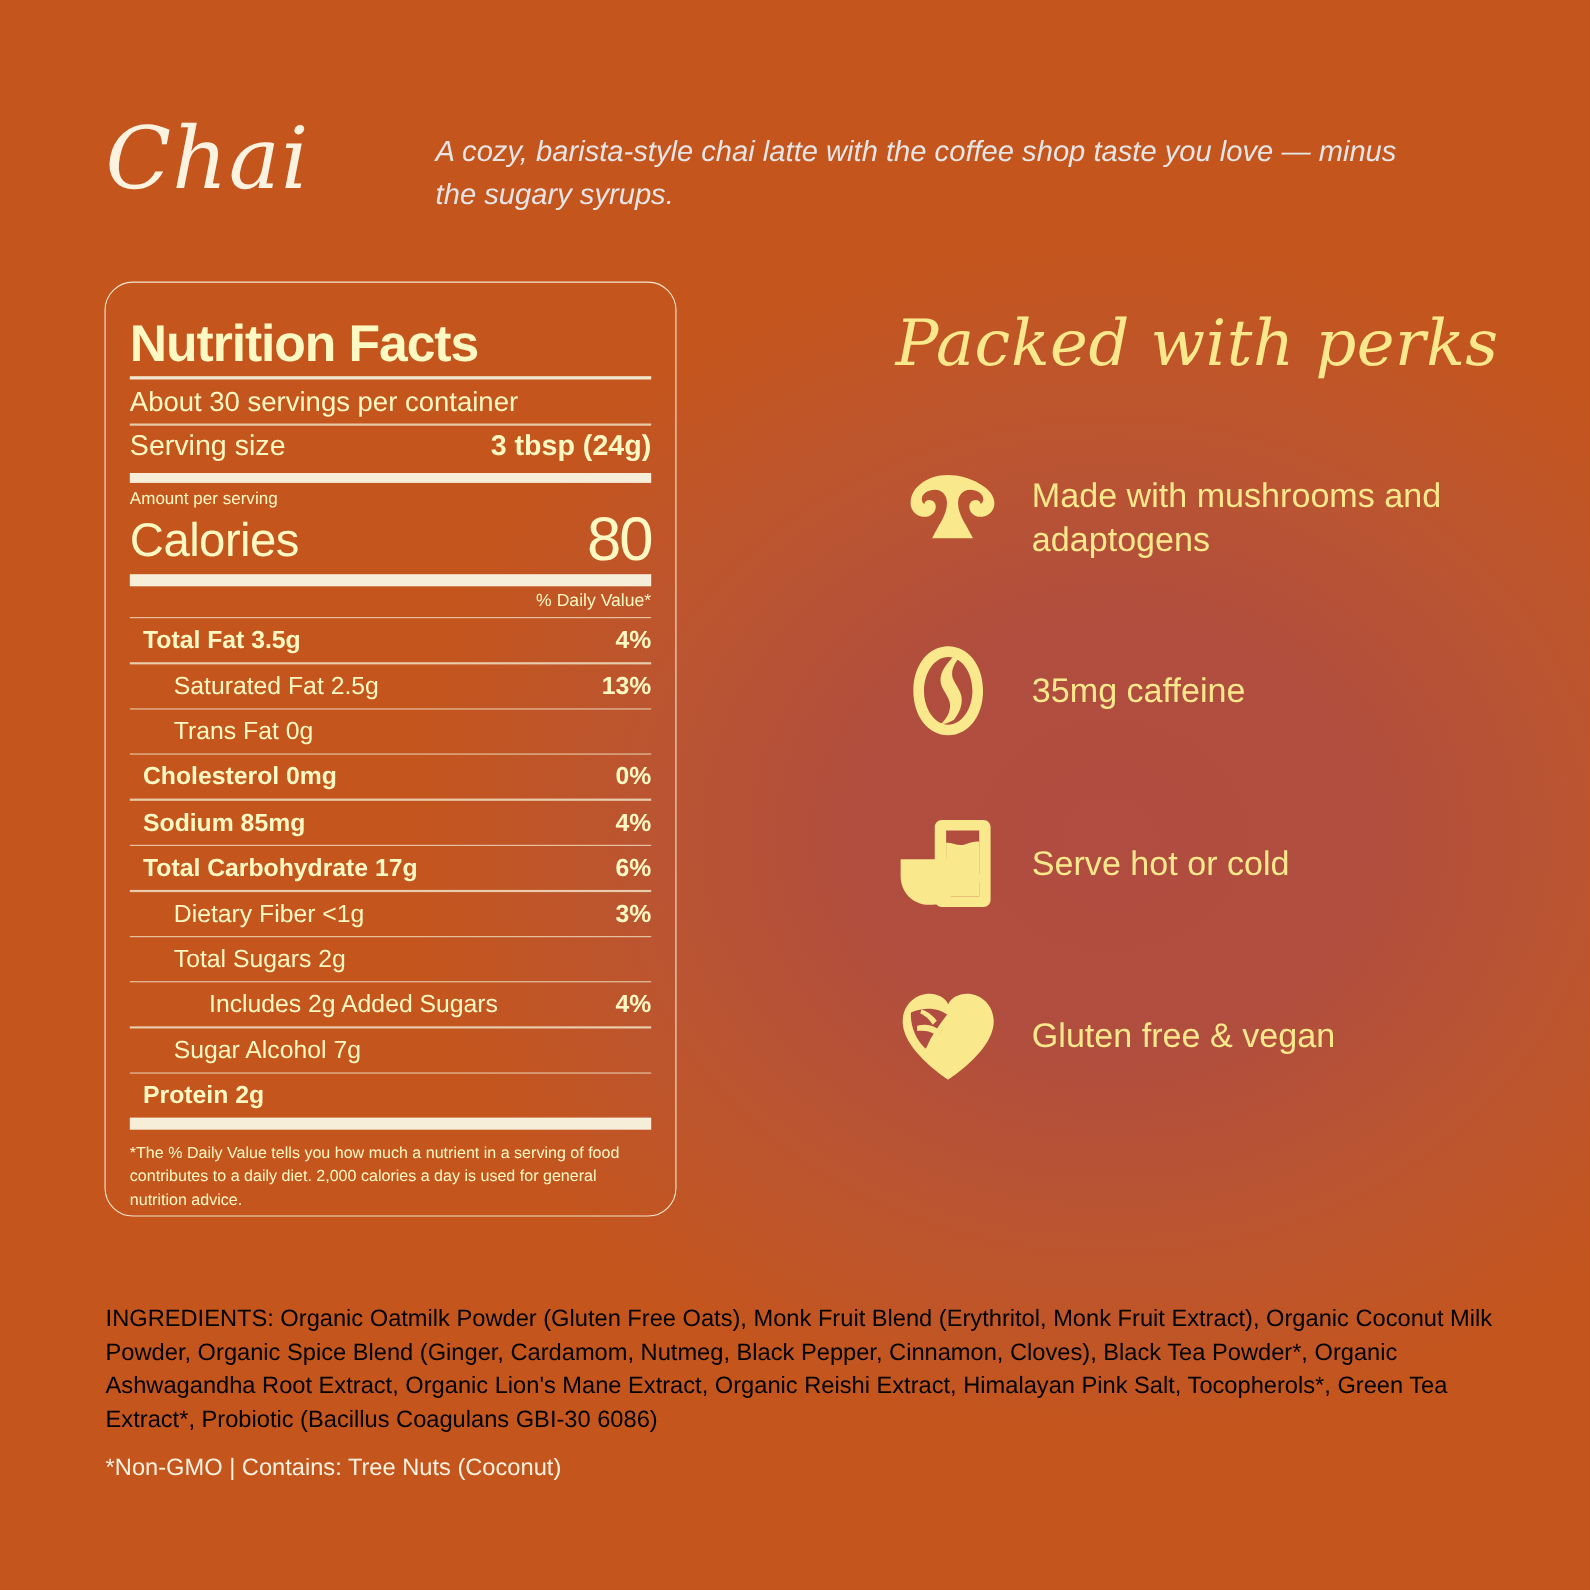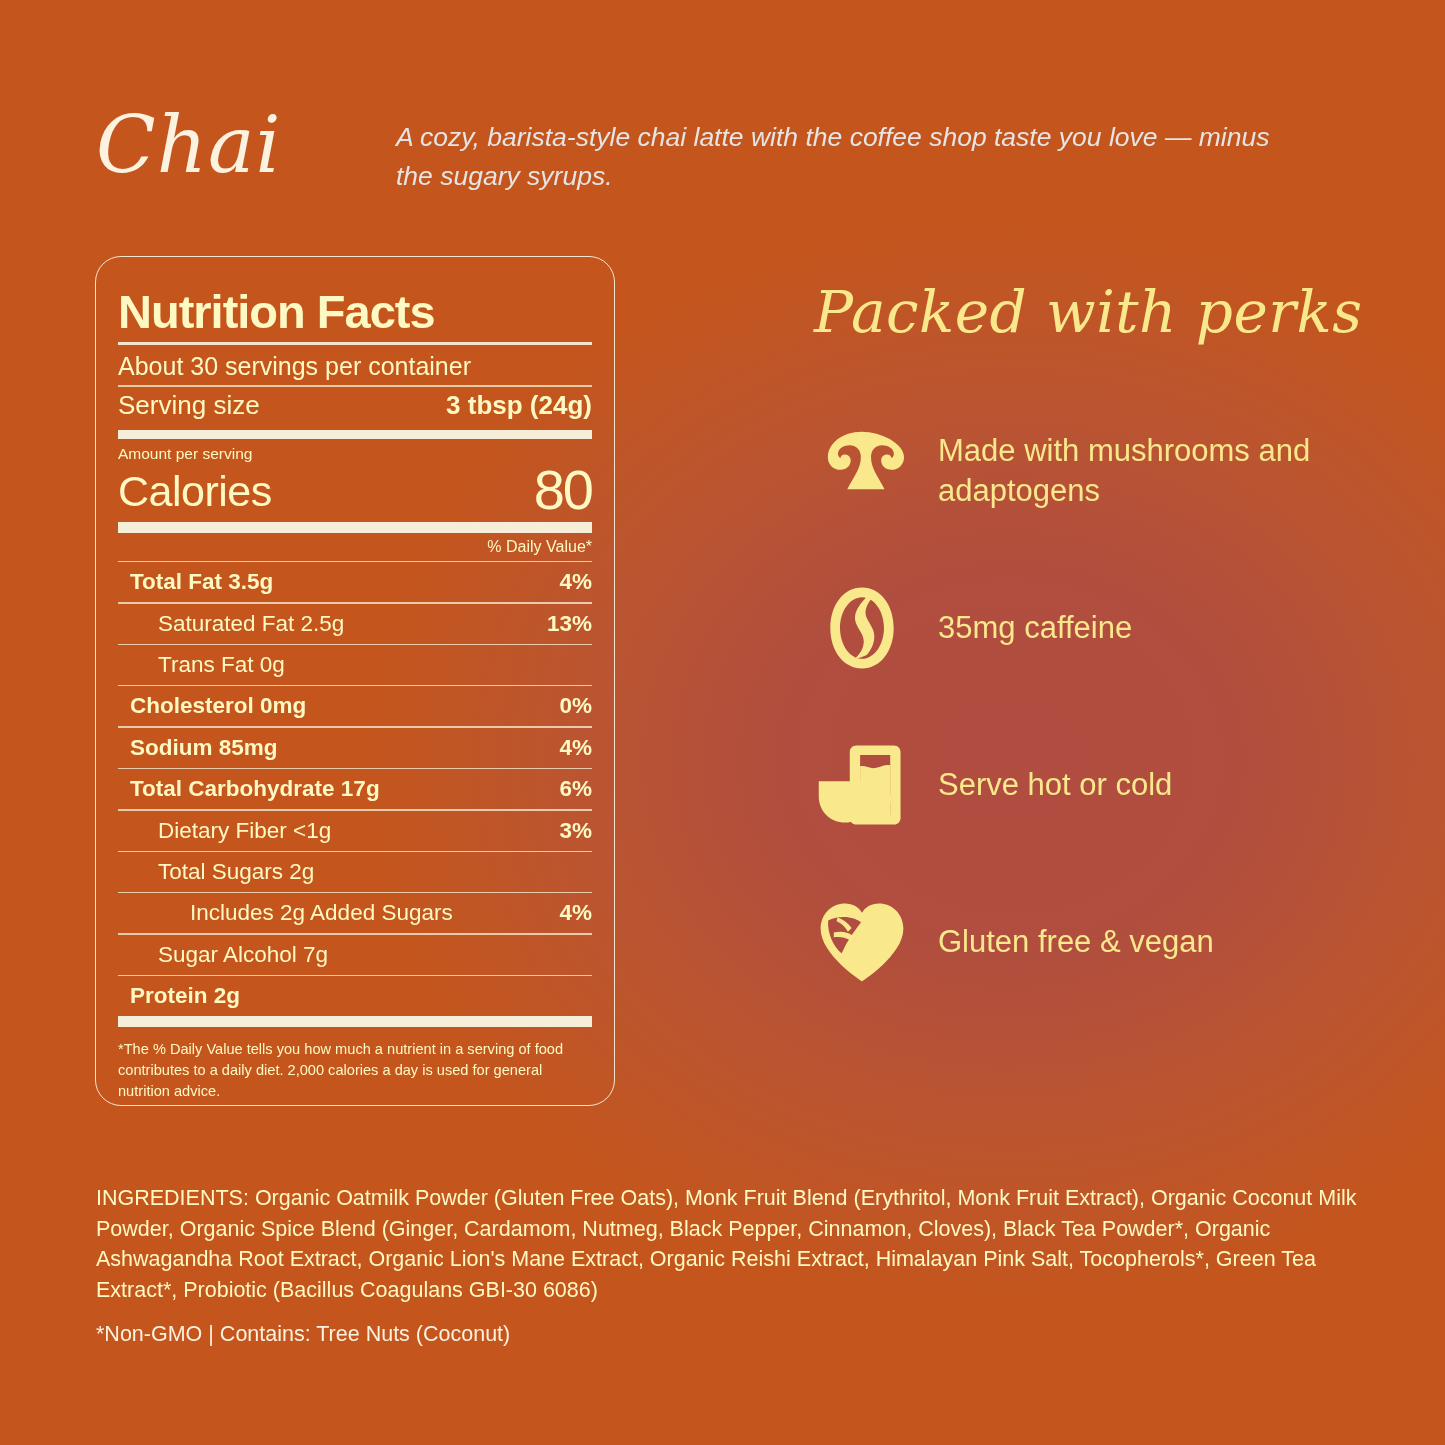--- a/index.html
+++ b/index.html
@@ -90,21 +90,21 @@
     line-height:1;
   }
   .perk{ display:flex; align-items:center; gap:28px; margin-top:0; }
   .perk-list{ margin-top:82px; display:flex; flex-direction:column; gap:61px; }
   .perk-ico{ width:96px; min-width:96px; height:96px; display:flex; align-items:center; justify-content:center; }
   .perk-txt{ color:#F9E98C; font-size:31px; line-height:1.30; }
 
   
   .ingredients{
     position:absolute; left:96px; top:1183px; width:1262px;
-    color:#fef9c3; font-size:21.5px; line-height:1.42;
+    color:#000000; font-size:21.5px; line-height:1.42;
   }
   .allergen{
     position:absolute; left:96px; top:1322px; width:1000px;
     color:#FBF2DF; font-size:21.5px;
   }
 </style>
 </head>
 <body>
 
 <div id="page">

